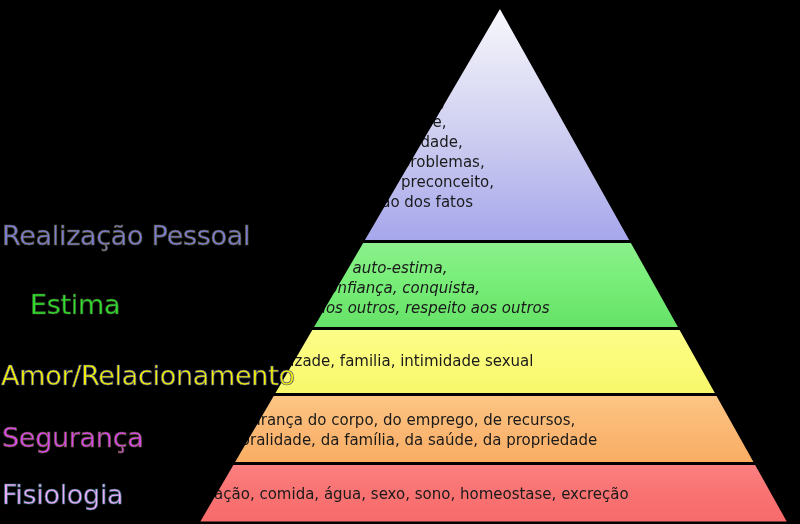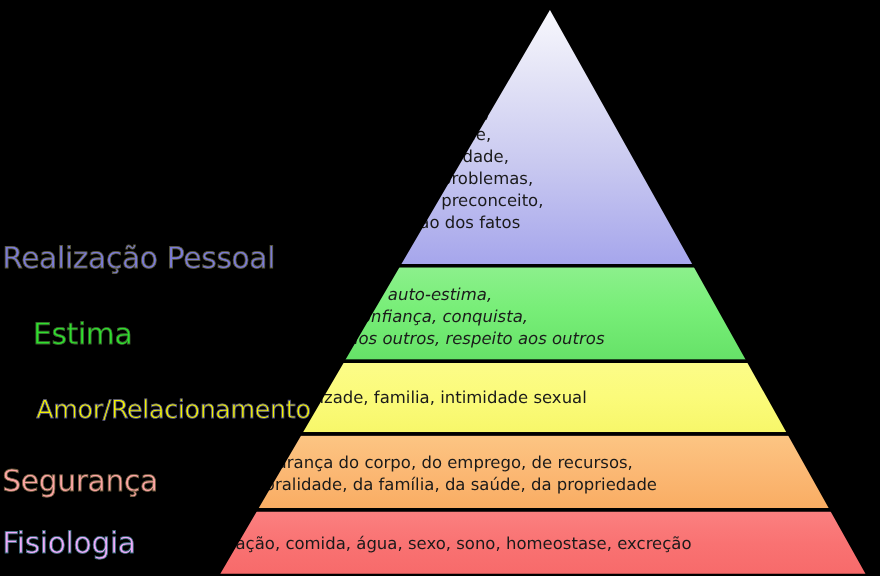--- a/index.html
+++ b/index.html
@@ -104,23 +104,23 @@
     font-size: 27px;
     font-weight: normal;
     letter-spacing: -0.3px;
     white-space: nowrap;
     line-height: 1;
   }
   #label-self-actualization { left: 2px;  top: 222px; color: #7b7bd8;
       -webkit-text-stroke: 0.7px #5a5a33; }
   #label-esteem             { left: 2px;  top: 291px; color: #2ee02e; margin-left: 28px;
       -webkit-text-stroke: 0.7px #3c5a2e; }
-  #label-love               { left: 1px;  top: 362px; color: #f2f200; font-size: 23px; margin-left: 32px;
+  #label-love               { left: 1px;  top: 362px; color: #f2f200; font-size: 27px;
       -webkit-text-stroke: 0.7px #4a4a8a; }
-  #label-safety             { left: 2px;  top: 424px; color: #fca5a5;
+  #label-safety             { left: 2px;  top: 424px; color: #d946ef;
       -webkit-text-stroke: 0.7px #6a5a3a; }
   #label-physiological      { left: 2px;  top: 481px; color: #f0abfc;
       -webkit-text-stroke: 0.7px #2f6a75; }
 </style>
 </head>
 <body>
 
 <div id="pyramid">
 
   <div class="tier" id="tier-self-actualization">

